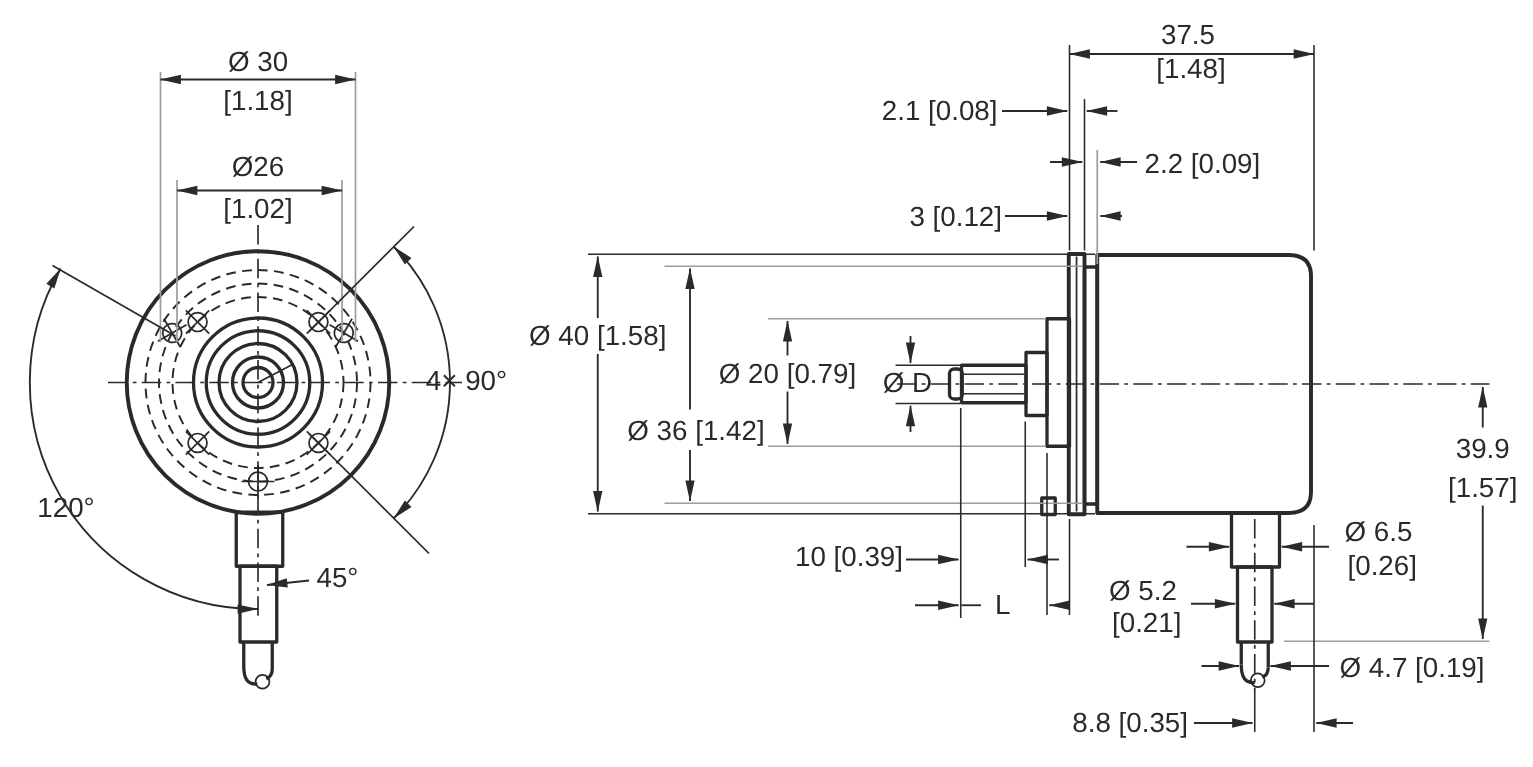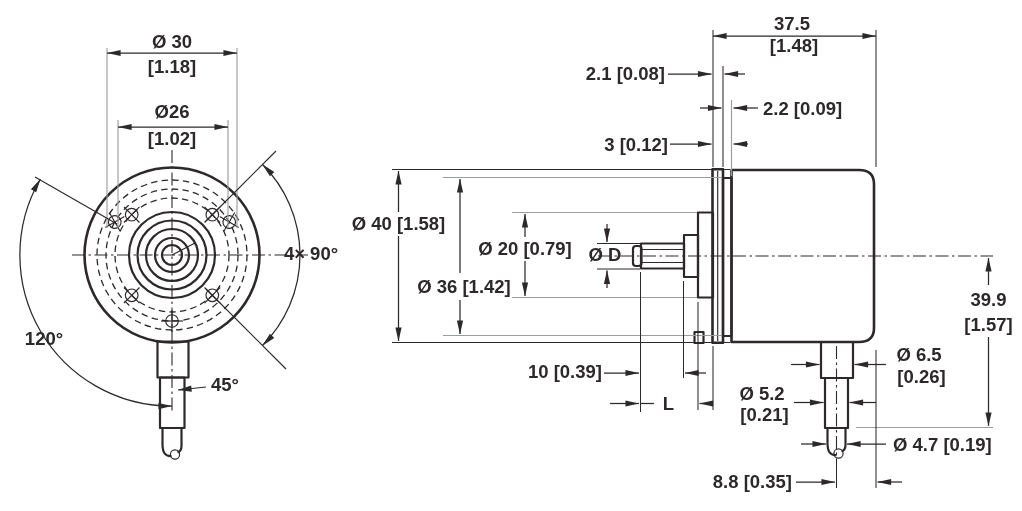--- a/index.html
+++ b/index.html
@@ -1,16 +1,16 @@
 <!DOCTYPE html>
 <html><head>
 <meta charset="utf-8">
 <style>
   html,body{margin:0;padding:0;background:#ffffff;}
-  .stage{width:1022px;height:511px;position:relative;background:#ffffff;overflow:hidden;font-weight:bold;}
+  .stage{width:1022px;height:511px;position:relative;background:#ffffff;overflow:hidden;}
   svg{display:block;}
   .ol  {stroke:#2d292b;stroke-width:2.6;fill:none;stroke-linejoin:round;stroke-linecap:round;}
   .ol2 {stroke:#2d292b;stroke-width:2.2;fill:none;stroke-linejoin:round;}
   .thin{stroke:#2d292b;stroke-width:1.15;fill:none;}
   .dim {stroke:#2d292b;stroke-width:1.25;fill:none;}
   .ext {stroke:#9b9ea1;stroke-width:1.15;fill:none;}
   .extd{stroke:#2d292b;stroke-width:1.05;fill:none;}
   .cl  {stroke:#2d292b;stroke-width:1.1;fill:none;stroke-dasharray:13 3.5 2.5 3.5;}
   .dc  {stroke:#2d292b;stroke-width:1.3;fill:none;stroke-dasharray:6.5 4.2;}
   .txt {font-family:"Liberation Sans","DejaVu Sans",sans-serif;font-size:18.5px;fill:#2d292b;

